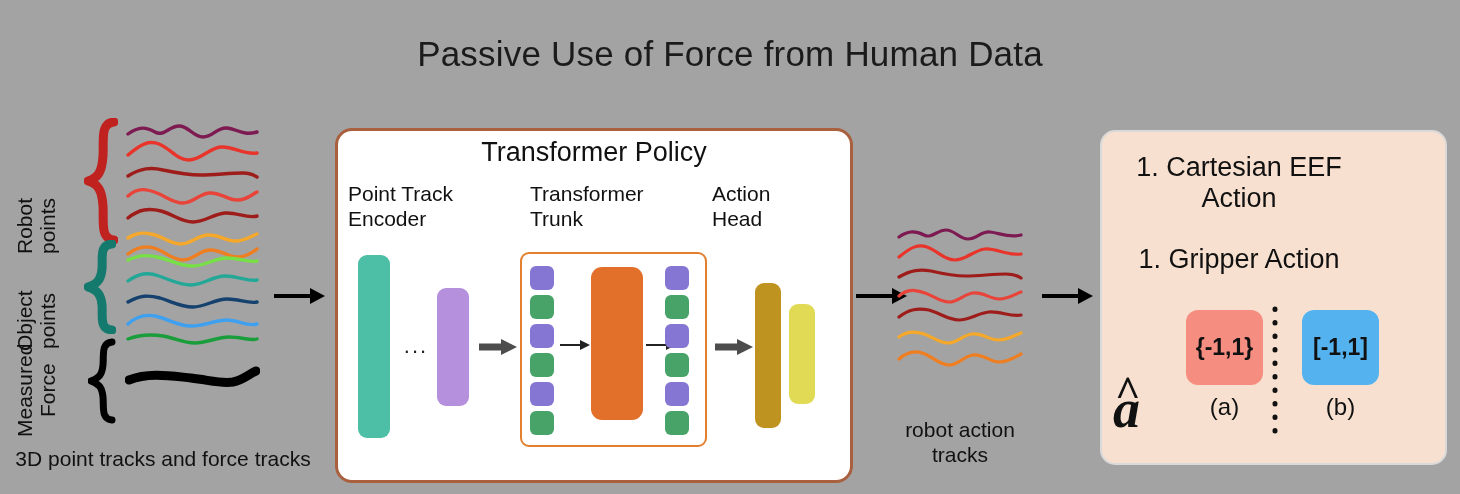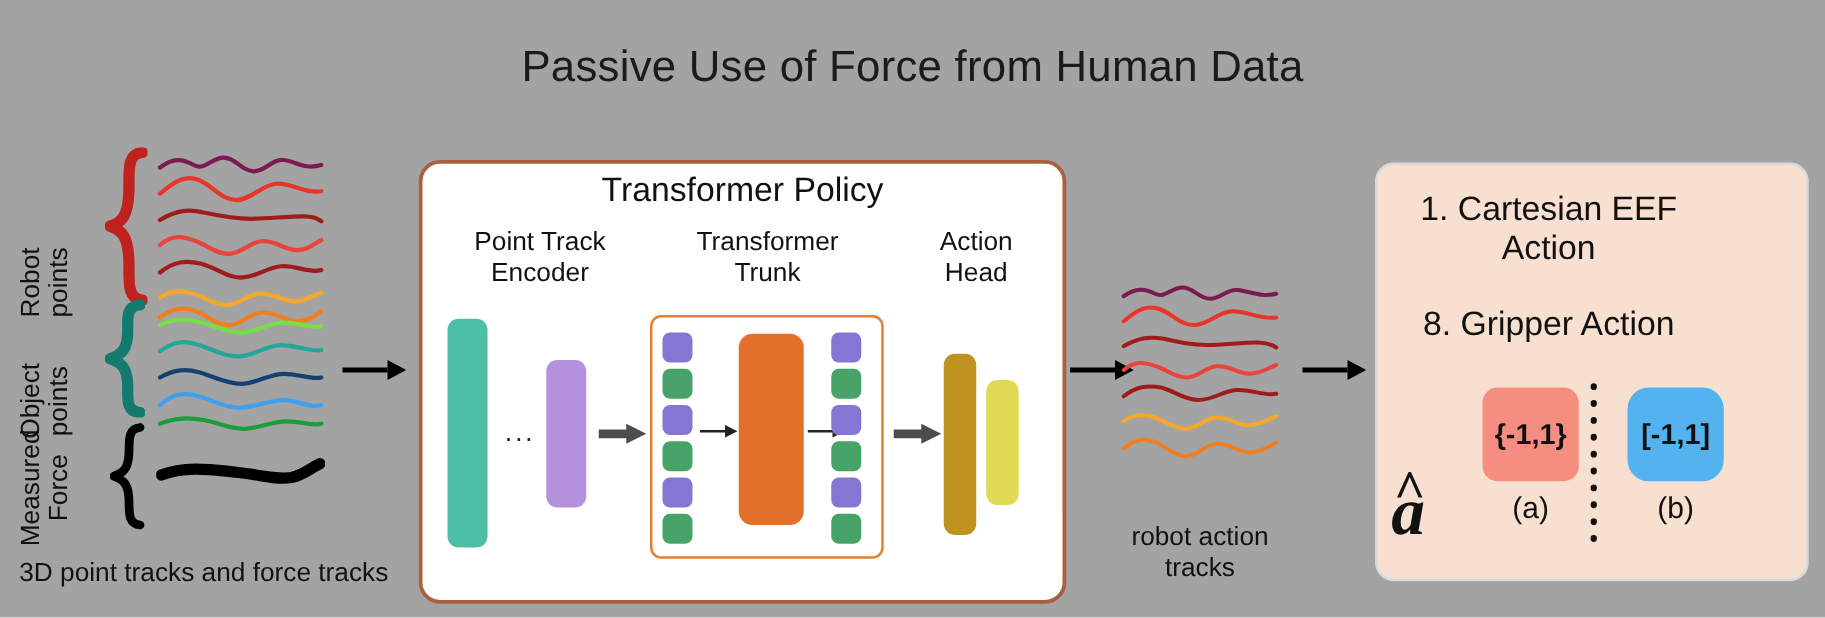--- a/index.html
+++ b/index.html
@@ -80,21 +80,21 @@
     position: absolute;
     left: 335px;
     top: 137px;
     width: 518px;
     text-align: center;
     font-size: 27px;
     color: #111;
   }
   .block-label {
     position: absolute;
-    text-align: center;
+    text-align: left;
     font-size: 21px;
     line-height: 1.17;
     color: #111;
     white-space: pre-line;
   }
 
   
   .bar { position: absolute; border-radius: 9px; }
 
   
@@ -356,36 +356,36 @@
   <div class="arrow" style="left:1040px; top:285px;">
     <svg width="54" height="22" viewBox="0 0 54 22">
       <line x1="2" y1="11" x2="38" y2="11" stroke="#000" stroke-width="4"></line>
       <polygon points="38,3 53,11 38,19" fill="#000"></polygon>
     </svg>
   </div>
 
   <div id="action-panel"></div>
 
   <div class="action-line" style="left:1100px; top:152px;">1. Cartesian EEF Action</div>
-  <div class="action-line" style="left:1100px; top:244px;">8. Gripper Action</div>
+  <div class="action-line" style="left:1100px; top:244px;">1. Gripper Action</div>
 
   <div id="a-hat">
     <span class="hat">^</span>
     <span>a</span>
   </div>
 
   <div class="range-box" style="left:1186px; top:310px; background:#f58e80;">
     <span>{-1,1}</span>
   </div>
   <div class="sub-label" style="left:1186px; top:393px;">(a)</div>
 
   <div id="dotted-divider">
     <svg width="6" height="128" viewBox="0 0 6 128">
       <line x1="3" y1="3" x2="3" y2="125" stroke="#111" stroke-width="5" stroke-linecap="round" stroke-dasharray="0.5 13"></line>
     </svg>
   </div>
 
-  <div class="range-box" style="left:1302px; top:310px; background:#54b3ef;border-radius:17px;">
+  <div class="range-box" style="left:1302px; top:310px; background:#54b3ef;">
     <span>[-1,1]</span>
   </div>
   <div class="sub-label" style="left:1302px; top:393px;">(b)</div>
 
 </div>
 
 </body></html>

